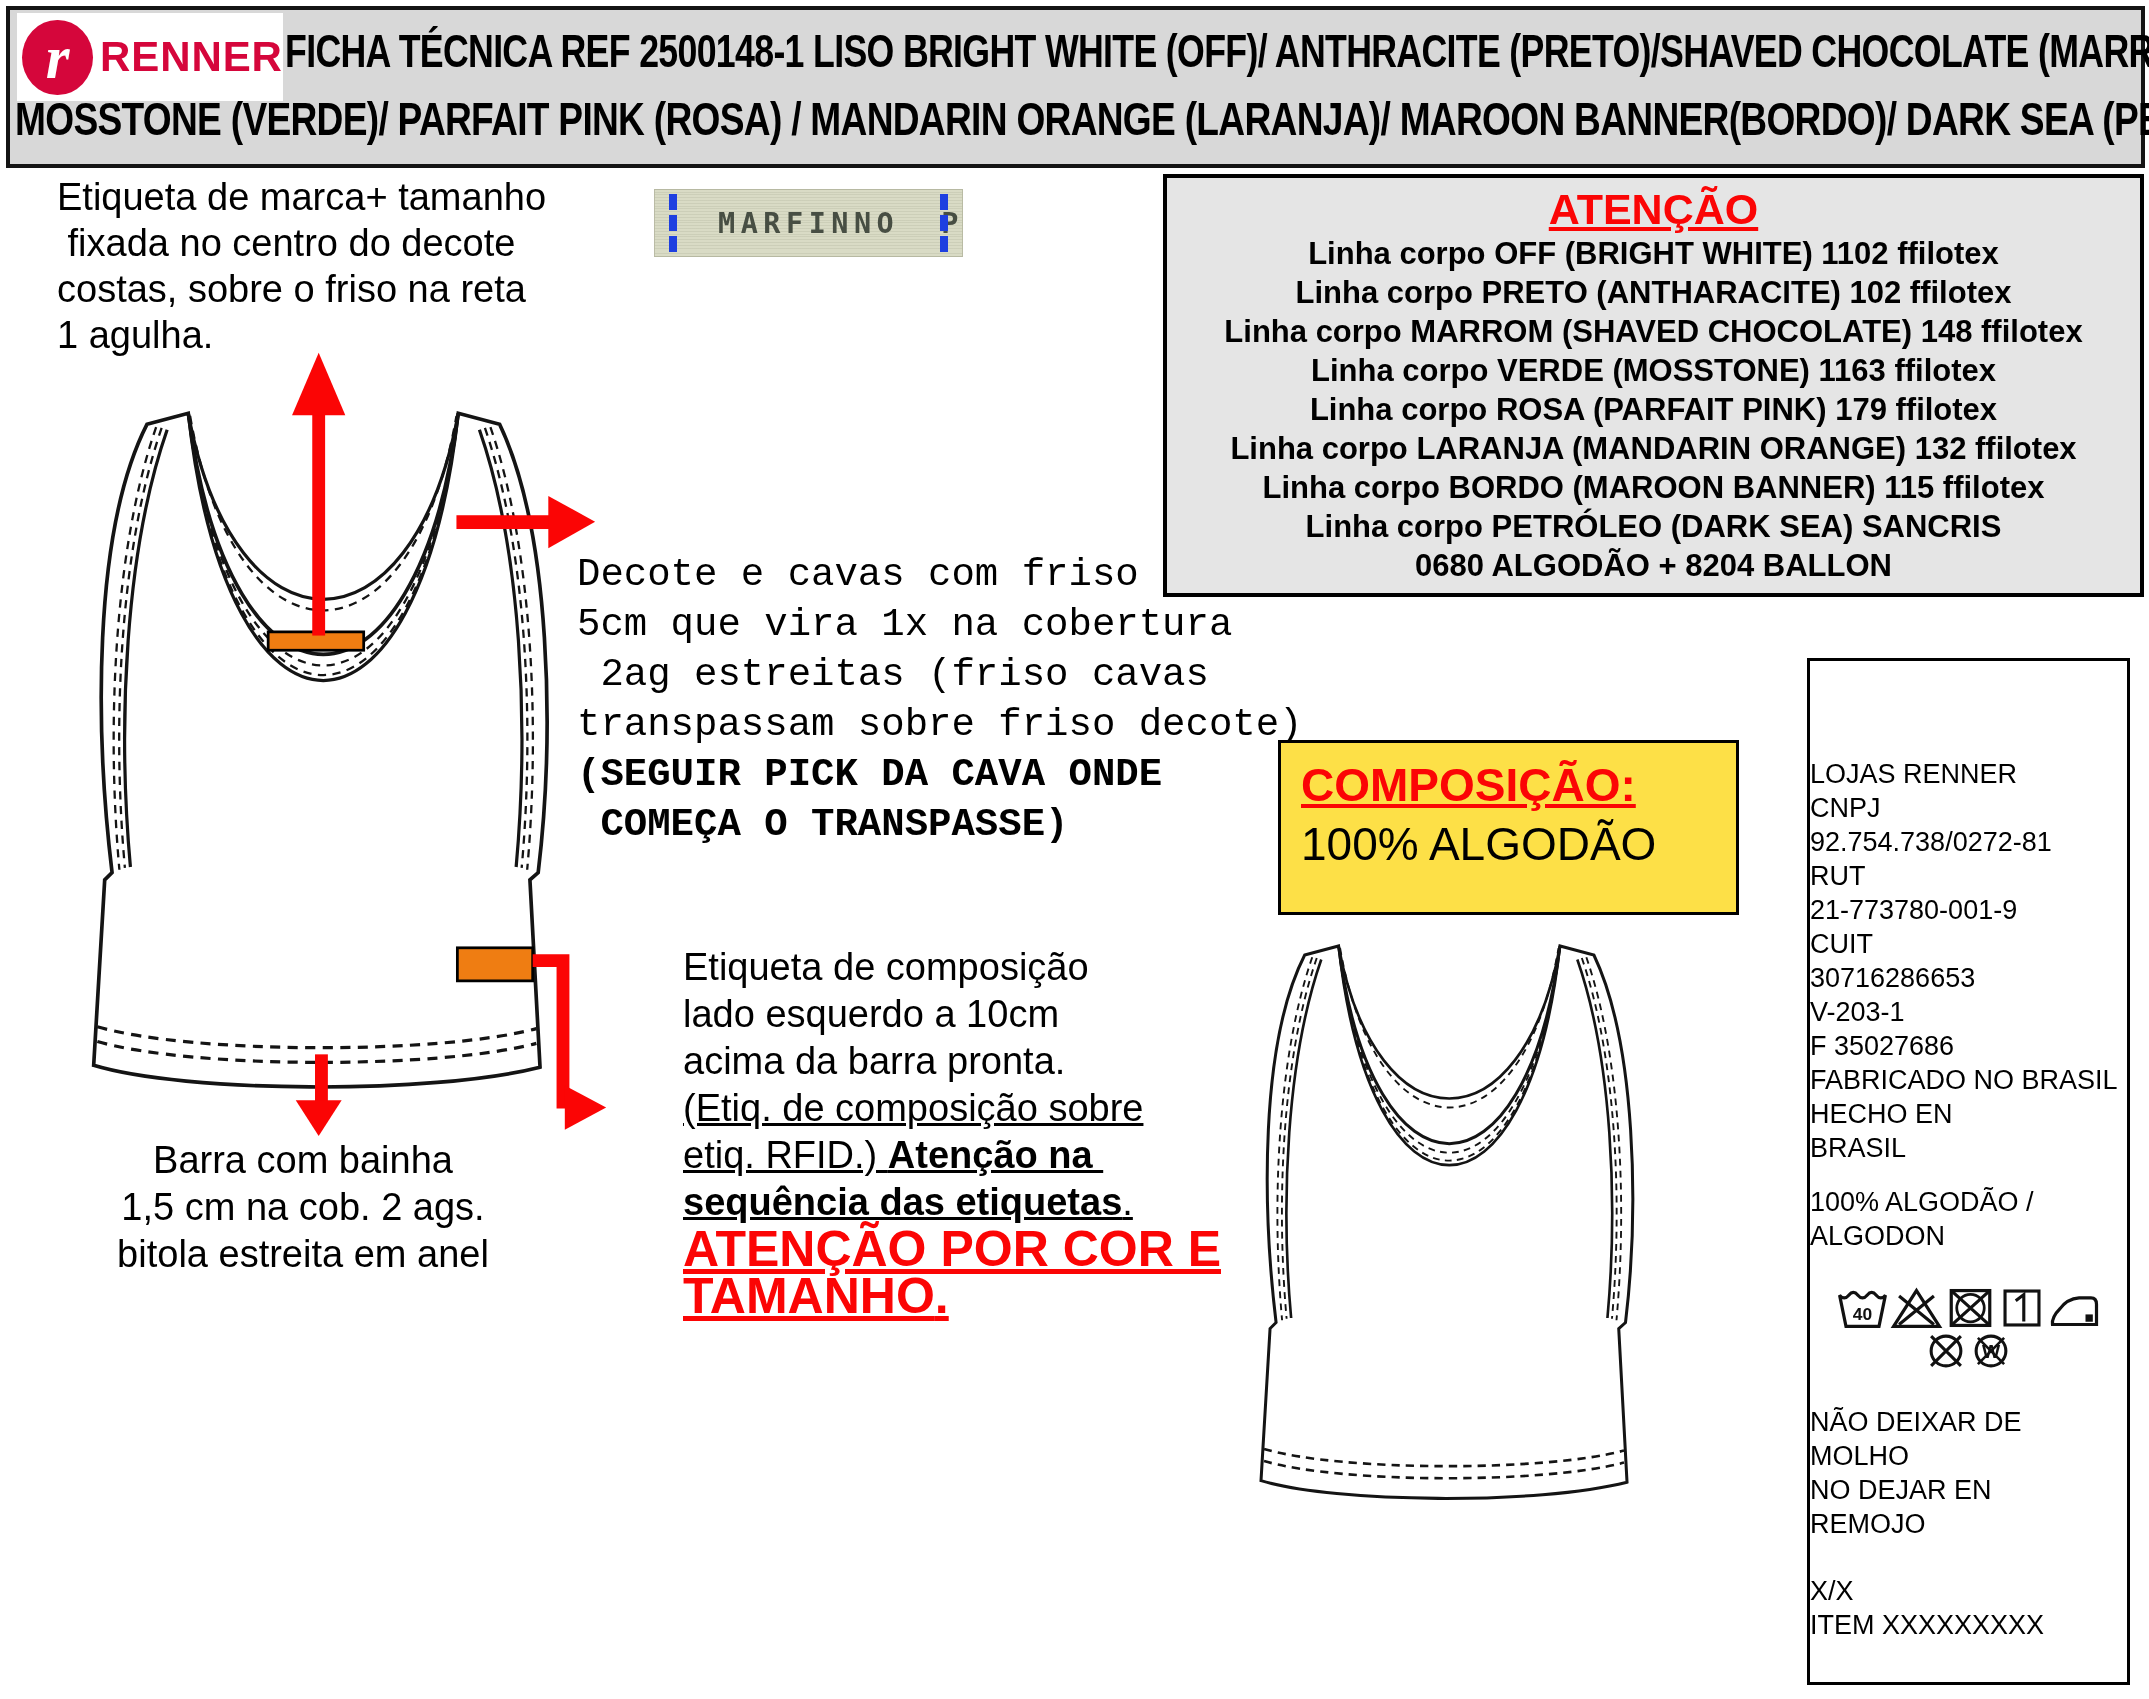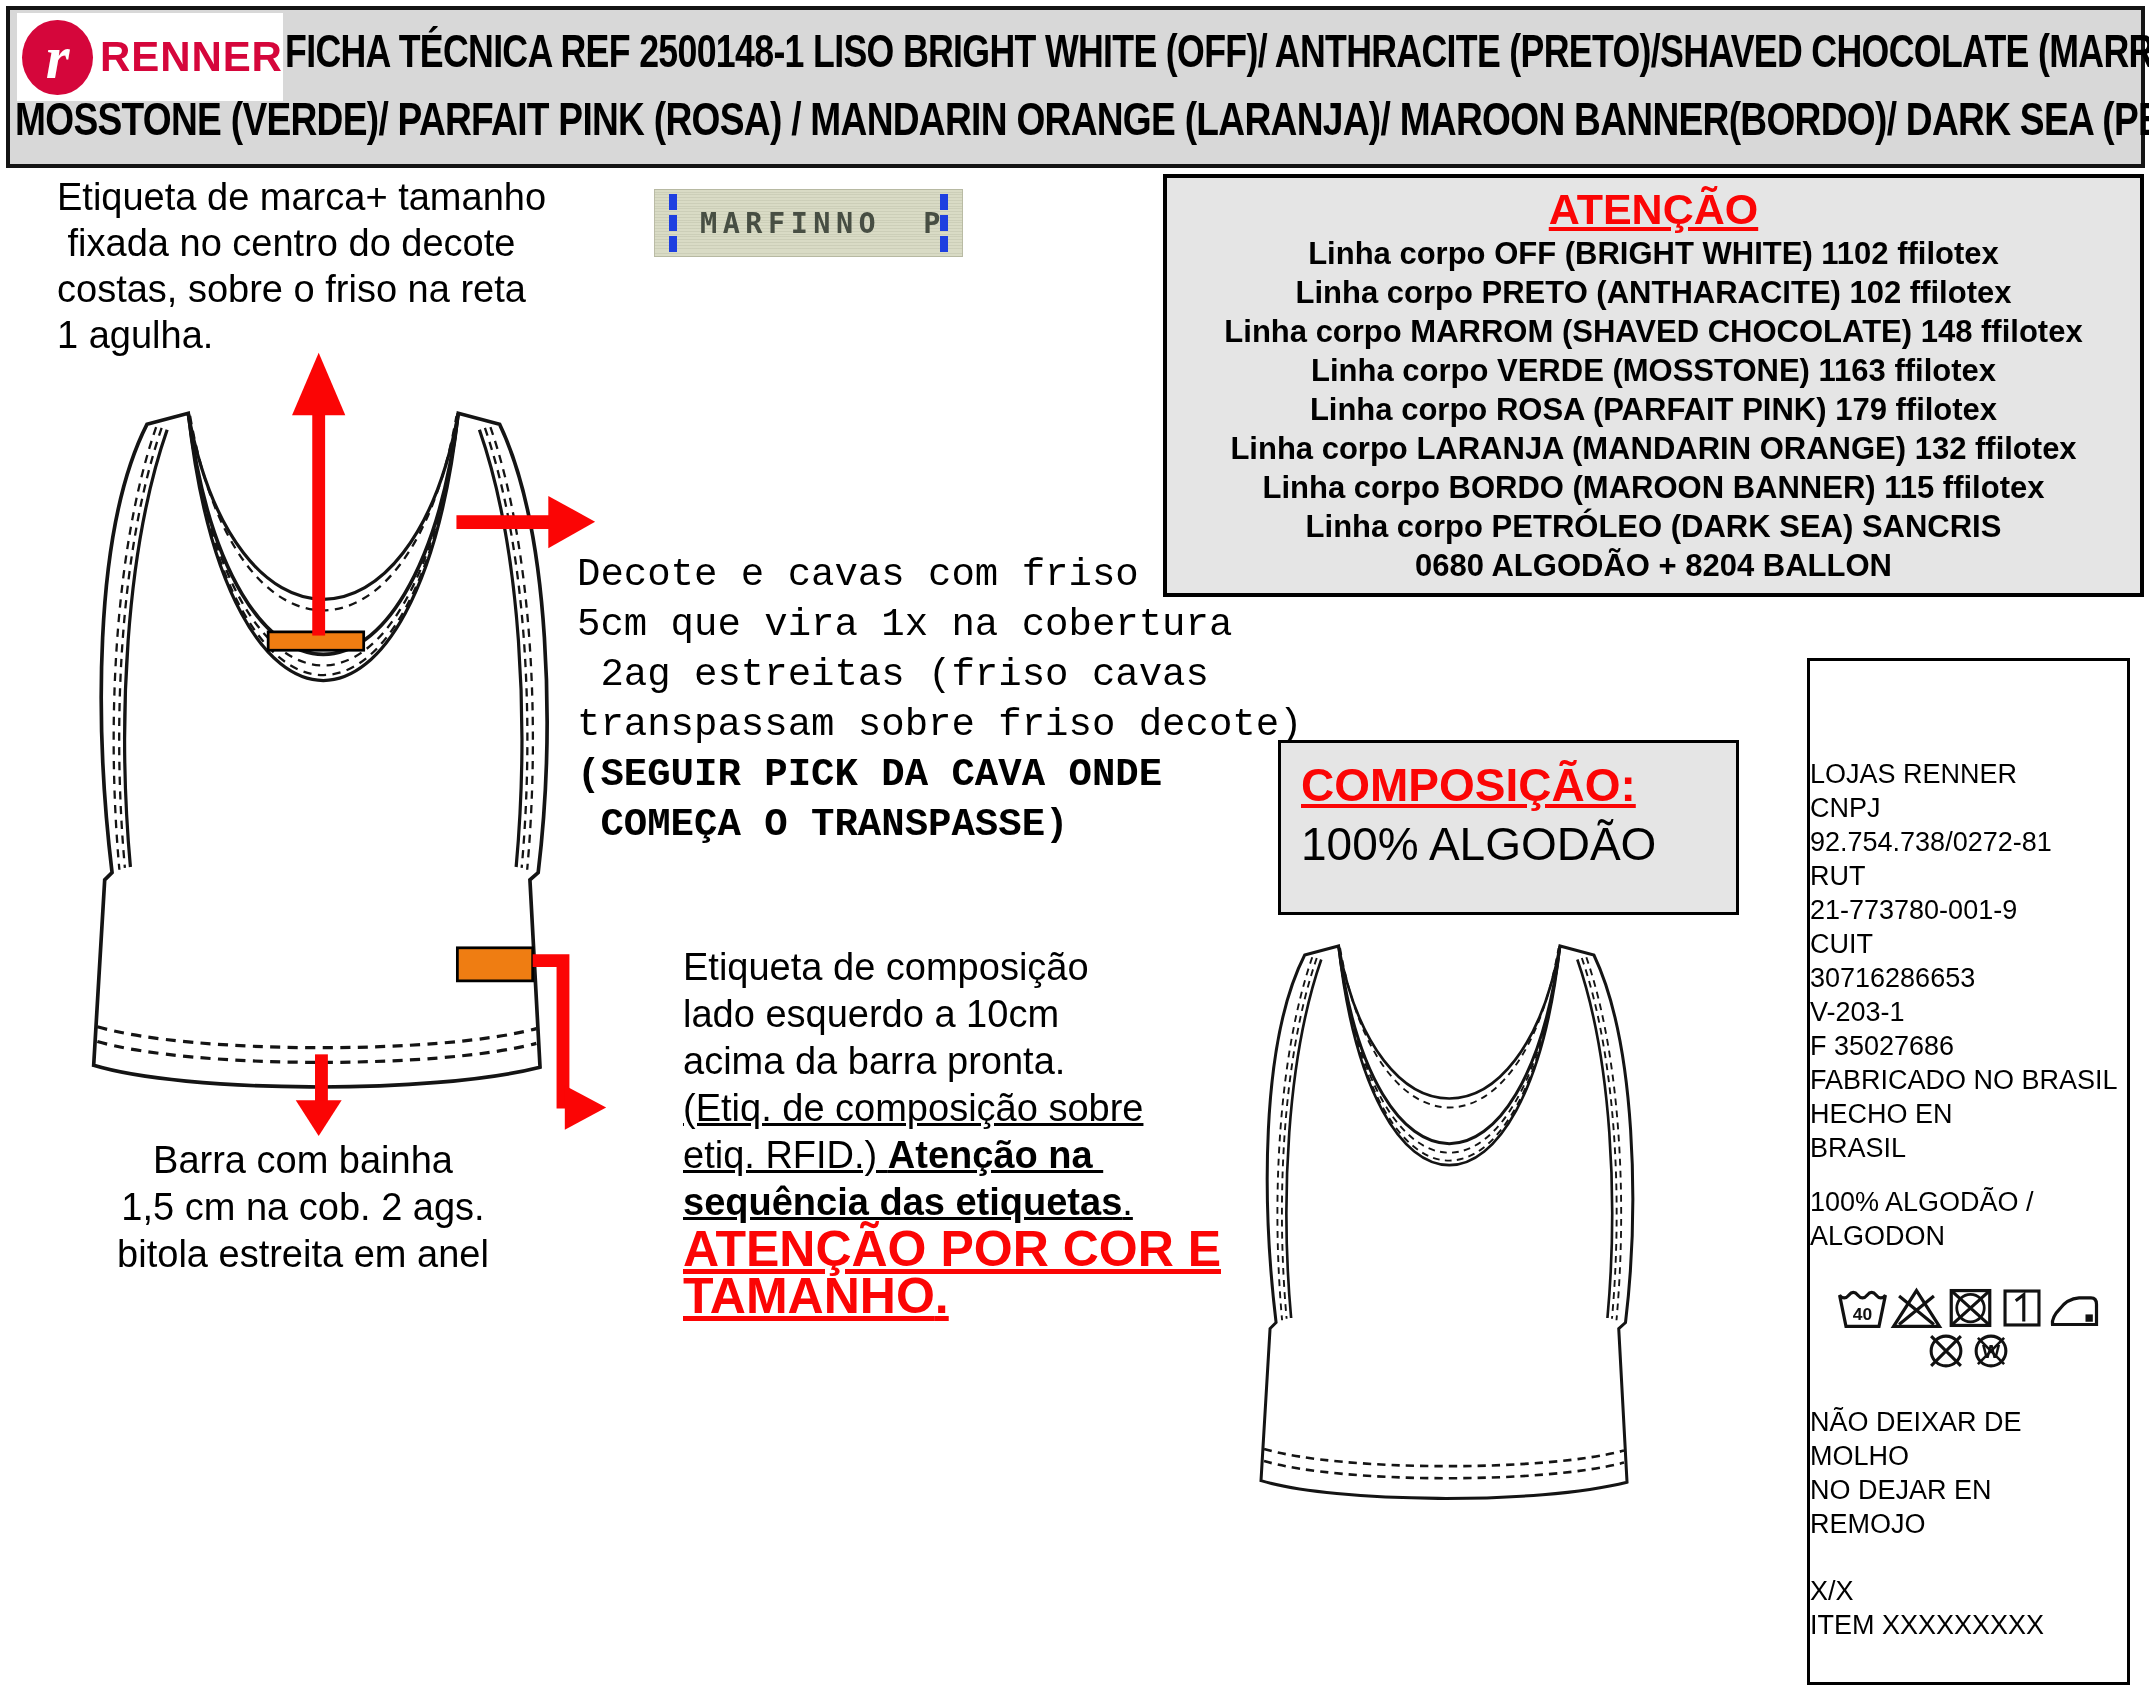--- a/index.html
+++ b/index.html
@@ -30,30 +30,30 @@
   #comp-note .u{text-decoration:underline;}
   #comp-note .bu{font-weight:bold;text-decoration:underline;}
   #comp-note .ru{color:#fb0505;font-weight:bold;text-decoration:underline;font-size:50px;}
 
   
   #size-tag{left:654px;top:189px;width:309px;height:68px;background:#d9dbc5;
     background-image:repeating-linear-gradient(0deg,rgba(90,95,70,0.10) 0 0.9px,transparent 0.9px 2.8px);
     box-shadow:inset 0 0 0 0.9px #b7b9a2;display:flex;align-items:center;}
   .tag-stitch{position:absolute;top:4.6px;bottom:4.6px;width:0;border-left:8.3px dashed #1e3fe0;}
   #tag-stitch-l{left:14.7px;} #tag-stitch-r{right:14.7px;}
-  #tag-brand{margin-left:46px;font-family:"DejaVu Sans Mono",monospace;font-weight:bold;font-size:28.5px;color:#474e43;letter-spacing:5.5px;}
+  #tag-brand{margin-left:64px;font-family:"DejaVu Sans Mono",monospace;font-weight:bold;font-size:28.5px;color:#474e43;letter-spacing:5.5px;}
   #tag-size{margin-left:42px;font-family:"DejaVu Sans Mono",monospace;font-weight:bold;font-size:28.5px;color:#474e43;}
 
   
   #atencao{left:1163px;top:174px;width:973px;height:415px;border:4.6px solid #000;background:#e5e5e5;text-align:center;}
   #atencao-title{display:inline-block;margin-top:7.3px;color:#fb0505;font-weight:bold;font-size:43px;text-decoration:underline;}
   .aten-line{font-weight:bold;font-size:31px;line-height:39px;white-space:pre;}
 
   
-  #comp-box{left:1278px;top:740px;width:435px;height:169px;border:3.7px solid #000;background:#e5e5e5;padding-left:20px;box-sizing:content-box;}
+  #comp-box{left:1278px;top:740px;width:435px;height:169px;border:3.7px solid #000;background:#fde047;padding-left:20px;box-sizing:content-box;}
   #comp-title{display:inline-block;margin-top:14.7px;color:#fb0505;font-weight:bold;font-size:46px;text-decoration:underline;}
   #comp-value{font-size:46px;margin-top:5.5px;}
 
   
   #care-box{left:1807px;top:658px;width:323px;height:1027px;border:3.7px solid #000;background:#fff;
     text-align:left;font-size:27px;line-height:34px;padding-top:96px;box-sizing:border-box;}
   .care-gap{height:20px;}
   .care-gap2{height:33px;}
   .care-icons{display:flex;justify-content:center;align-items:center;gap:0.9px;}
   .care-icons svg{display:block;}

